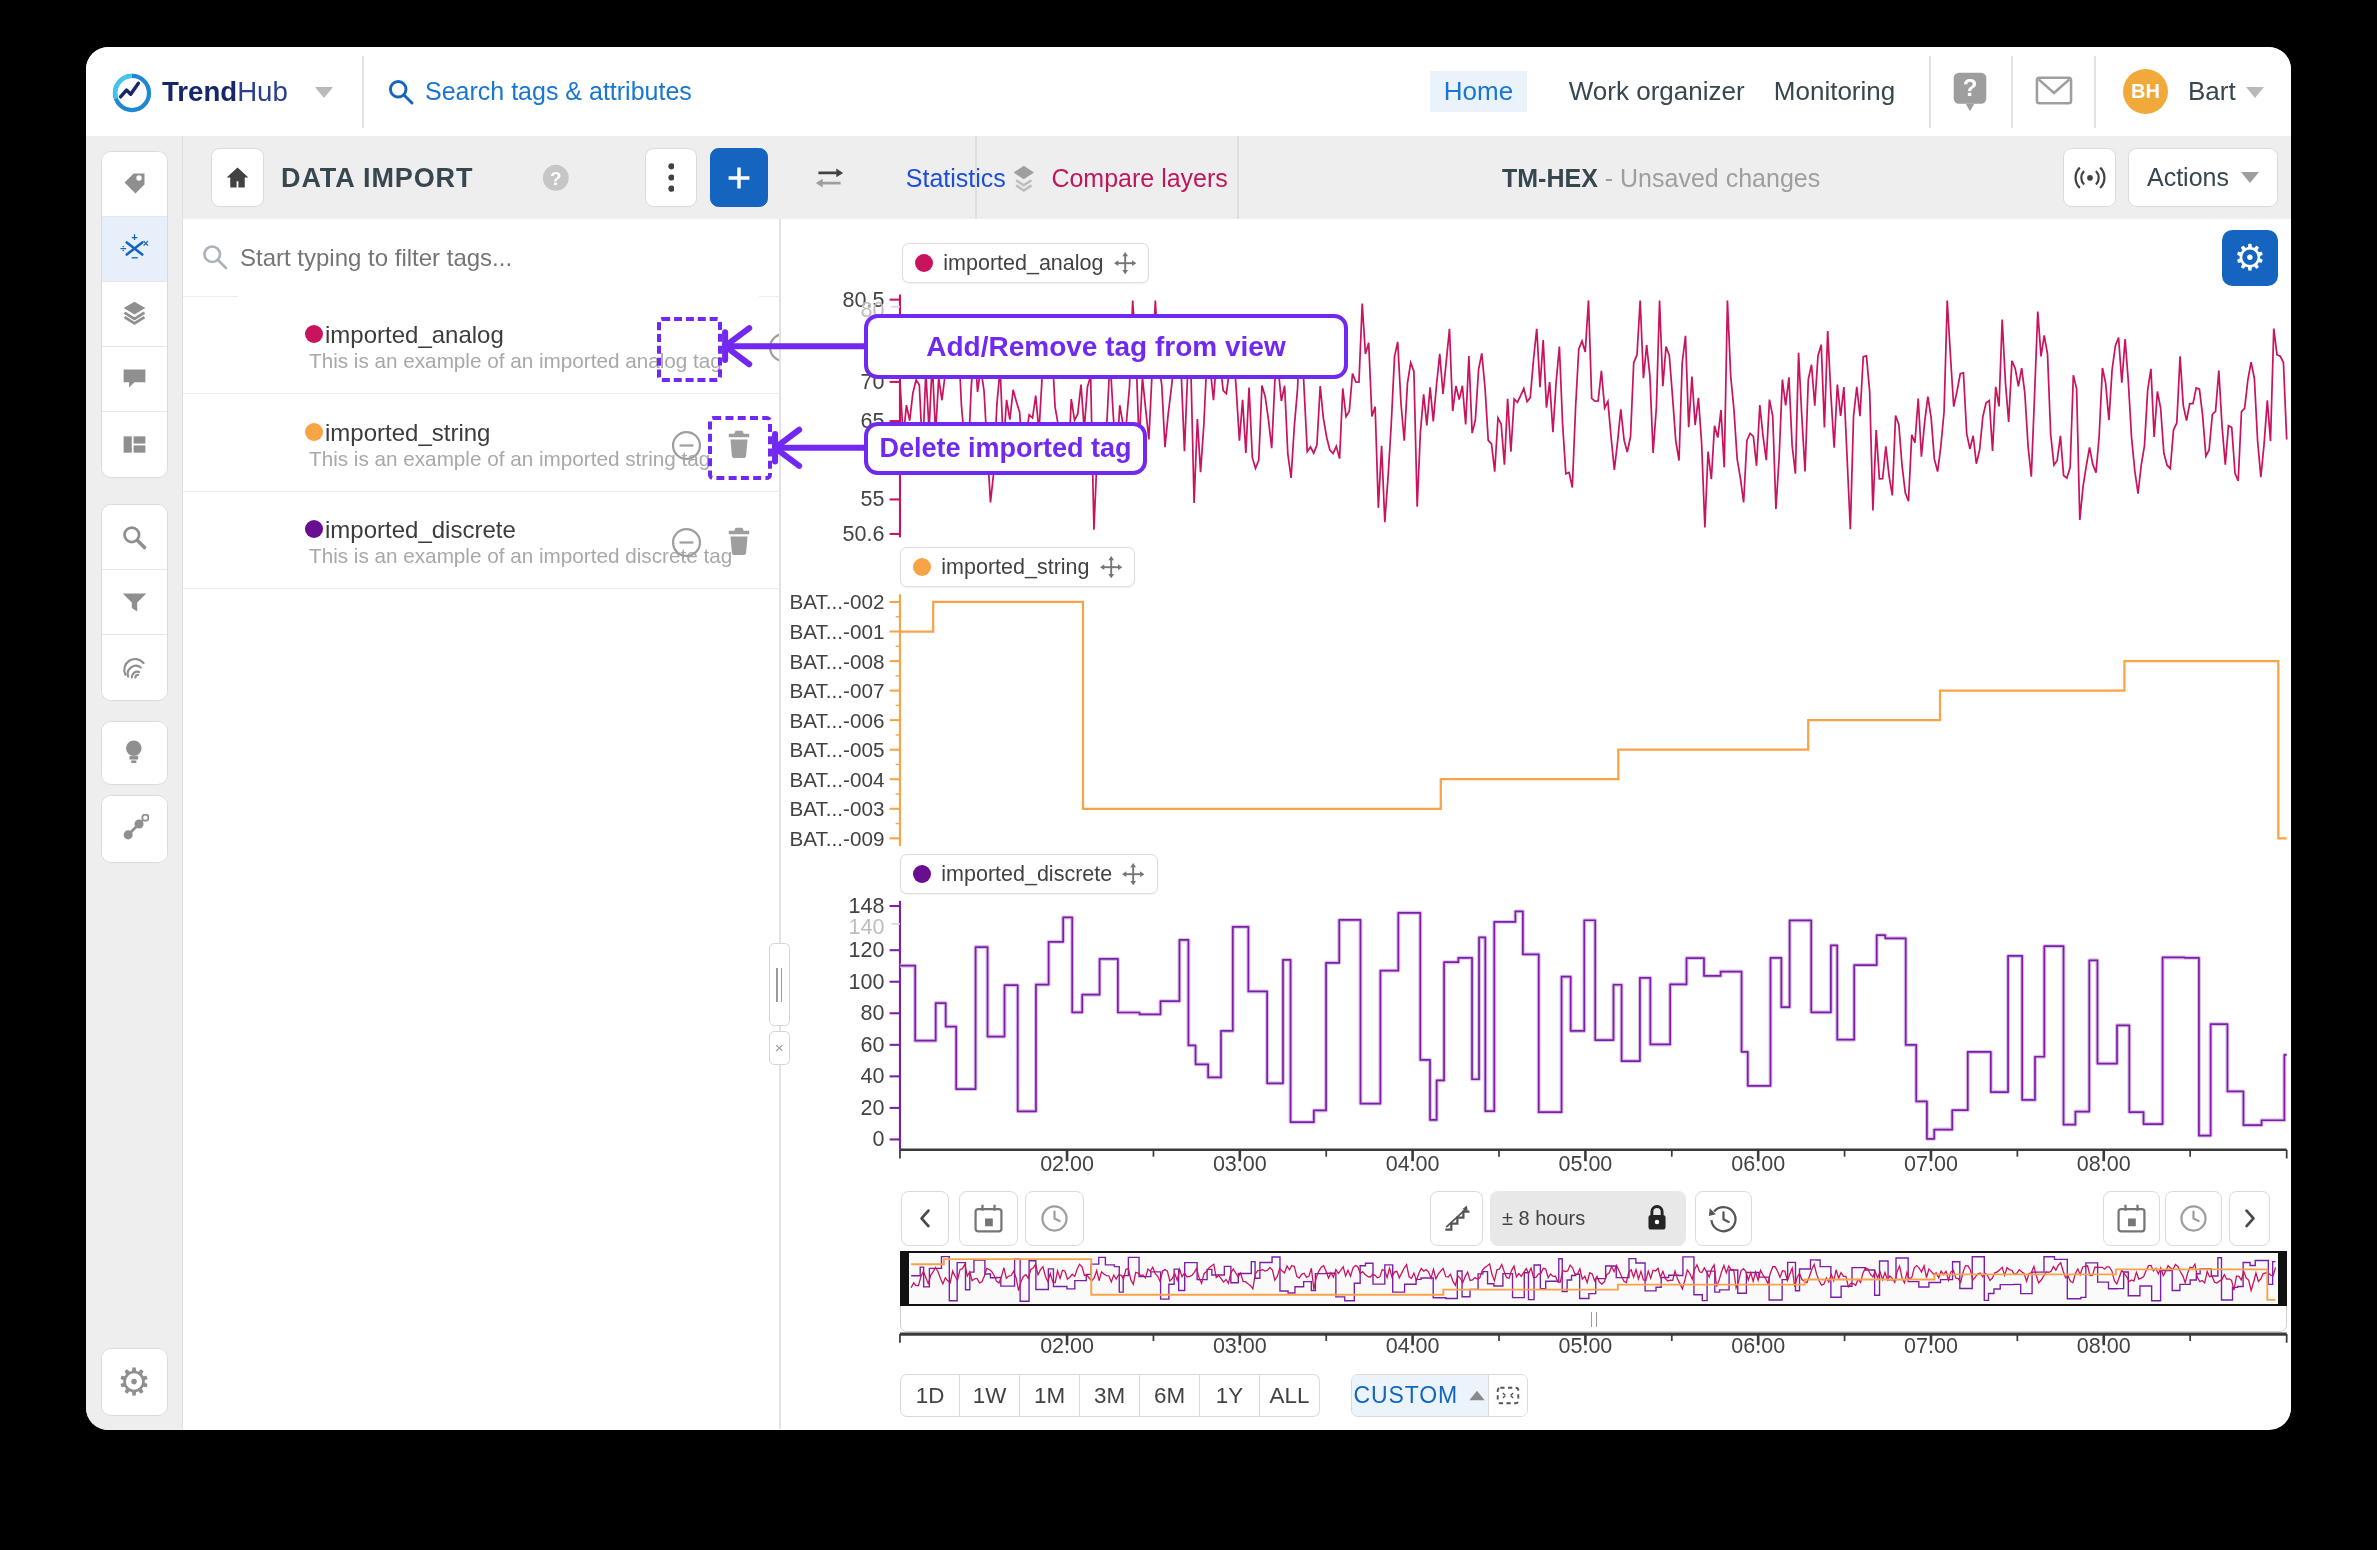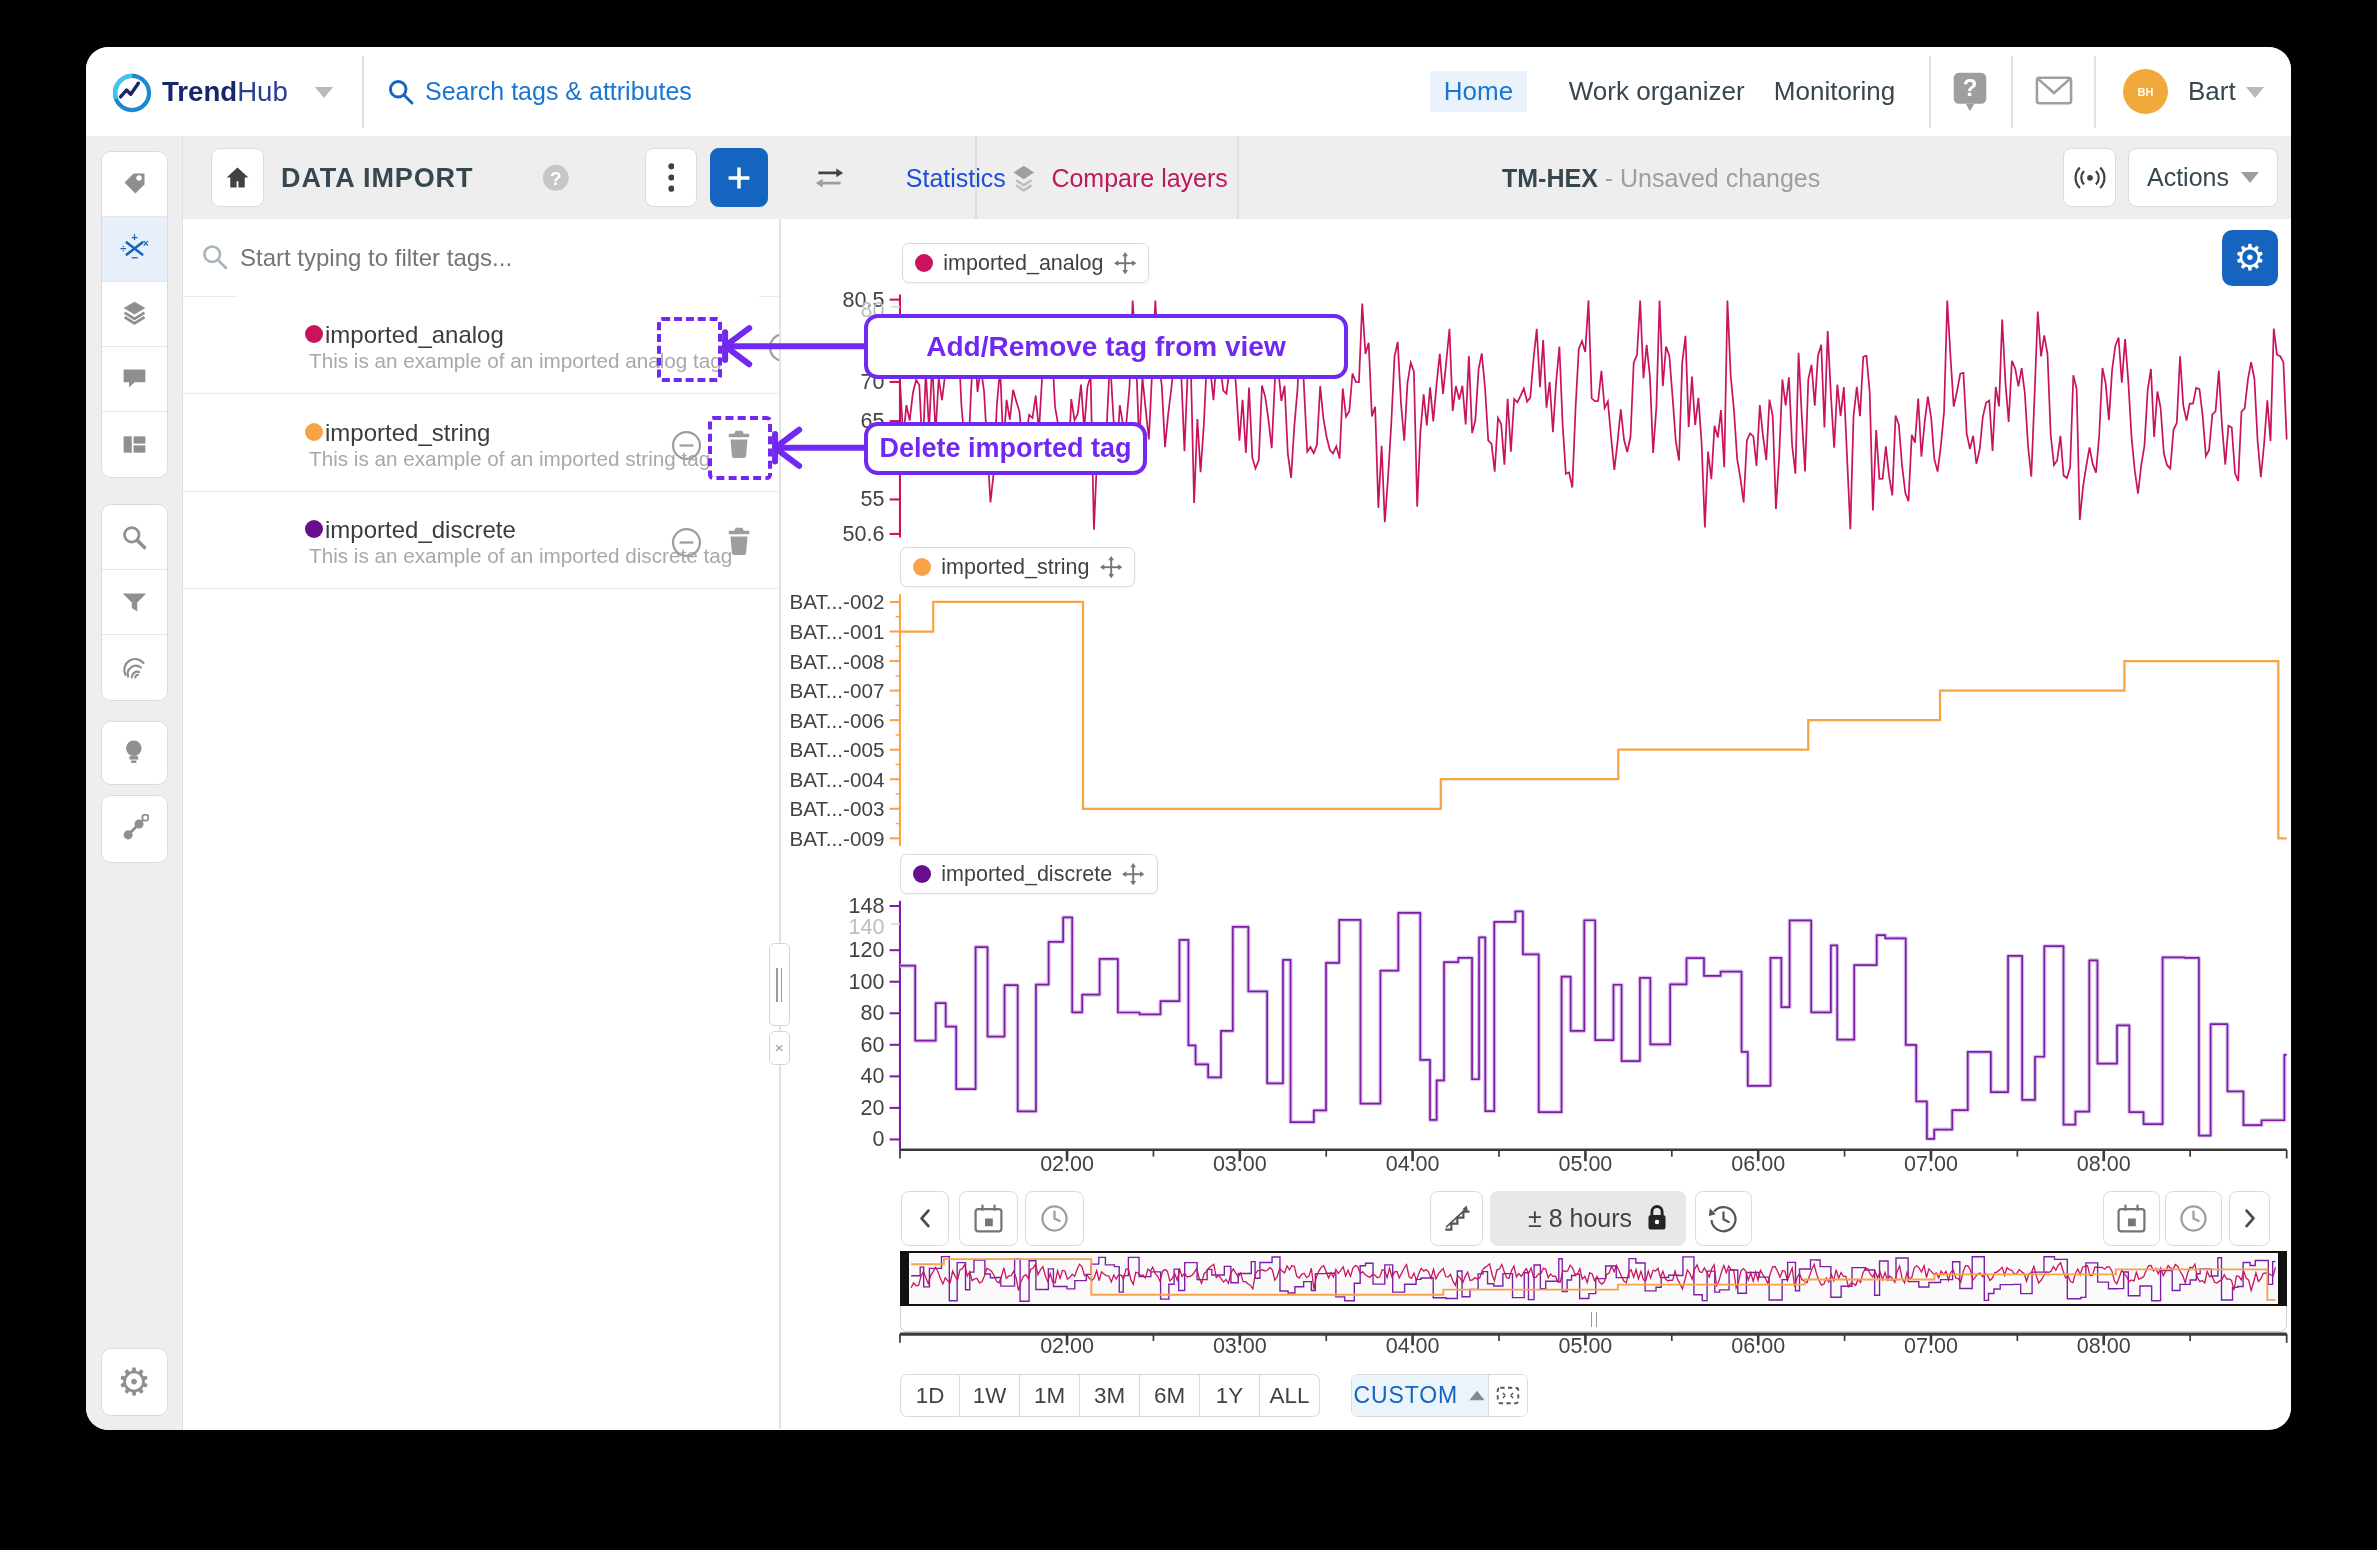--- a/index.html
+++ b/index.html
@@ -75,21 +75,21 @@
       <rect x="2" y="2" width="38" height="36" rx="6" fill="#9E9E9E"></rect>
       <polygon points="16,38 26,38 21,47" fill="#9E9E9E"></polygon>
       <text x="21" y="29" font-size="28" font-weight="bold" fill="#fff" text-anchor="middle">?</text>
     </svg>
     <div class="vdiv" style="left:1925px;"></div>
     <svg class="abs" style="left:1949px;top:29px" width="38" height="29" viewBox="0 0 44 34">
       <rect x="2" y="2" width="40" height="30" rx="3" fill="none" stroke="#9E9E9E" stroke-width="3"></rect>
       <polyline points="4,4 22,20 40,4" fill="none" stroke="#9E9E9E" stroke-width="3"></polyline>
     </svg>
     <div class="vdiv" style="left:2008px;"></div>
-    <div class="abs" style="left:2037px;top:22.4px;width:45px;height:45px;border-radius:50%;background:#F2A93B;color:#fff;font-weight:bold;font-size:11px;display:flex;align-items:center;justify-content:center;">BH</div>
+    <div class="abs" style="left:2037px;top:22.4px;width:45px;height:45px;border-radius:50%;background:#F2A93B;color:#fff;font-weight:bold;font-size:20px;display:flex;align-items:center;justify-content:center;">BH</div>
     <div class="abs" style="left:2102px;top:0;height:113px;line-height:89px;font-size:26px;color:#37474F;">Bart</div>
     <span class="caret-down abs" style="left:2160px;top:40px;border-top-color:#B9B9B9;"></span>
   </div>
 
   <div id="sidebar">
     <div class="sgroup" style="top:14.6px;">
       <div class="sbtn">
         <svg width="29" height="29" viewBox="0 0 32 32">
             <path d="M5 15 L15 5 H27 V17 L17 27 Z" fill="#8F8F8F"></path>
             <circle cx="21" cy="10" r="3" fill="#fff"></circle>
@@ -496,21 +496,21 @@
   </div>
 
   <div class="cbtn" style="left:1344px;width:53px;">
     <svg width="31" height="31" viewBox="0 0 36 36" fill="none" stroke="#555" stroke-width="2.6">
       <path d="M5 31 h7 v-7 h7 v-7 h7 v-7 h7"></path>
         <path d="M6 28 L30 6" stroke-width="2"></path>
         <polygon points="30,3 25,7 31,10" fill="#555" stroke="none"></polygon>
     </svg>
   </div>
   <div class="abs" style="left:1404px;top:1144px;width:196px;height:55px;background:#E9E8E8;border-radius:7.8px;display:flex;align-items:center;">
-    <span style="font-size:25px;color:#424242;padding-left:38px;flex:1;">± 8 hours</span>
+    <span style="font-size:20px;color:#424242;padding-left:12px;flex:1;">± 8 hours</span>
     <svg style="margin-right:17px;" width="24" height="29" viewBox="0 0 28 34">
       <path d="M8 14 v-5 a6 6 0 0 1 12 0 v5" fill="none" stroke="#242424" stroke-width="3.4"></path>
       <rect x="4" y="13" width="20" height="17" rx="3" fill="#242424"></rect>
         <circle cx="14" cy="21" r="2.6" fill="#fff"></circle>
     </svg>
   </div>
   <div class="cbtn" style="left:1609px;width:57px;">
     <svg width="31" height="31" viewBox="0 0 36 36" fill="none" stroke="#555" stroke-width="2.6">
       <path d="M7 10 a14 14 0 1 1 -3 10"></path>
         <polygon points="2,6 9,13 1,15" fill="#555" stroke="none"></polygon>

